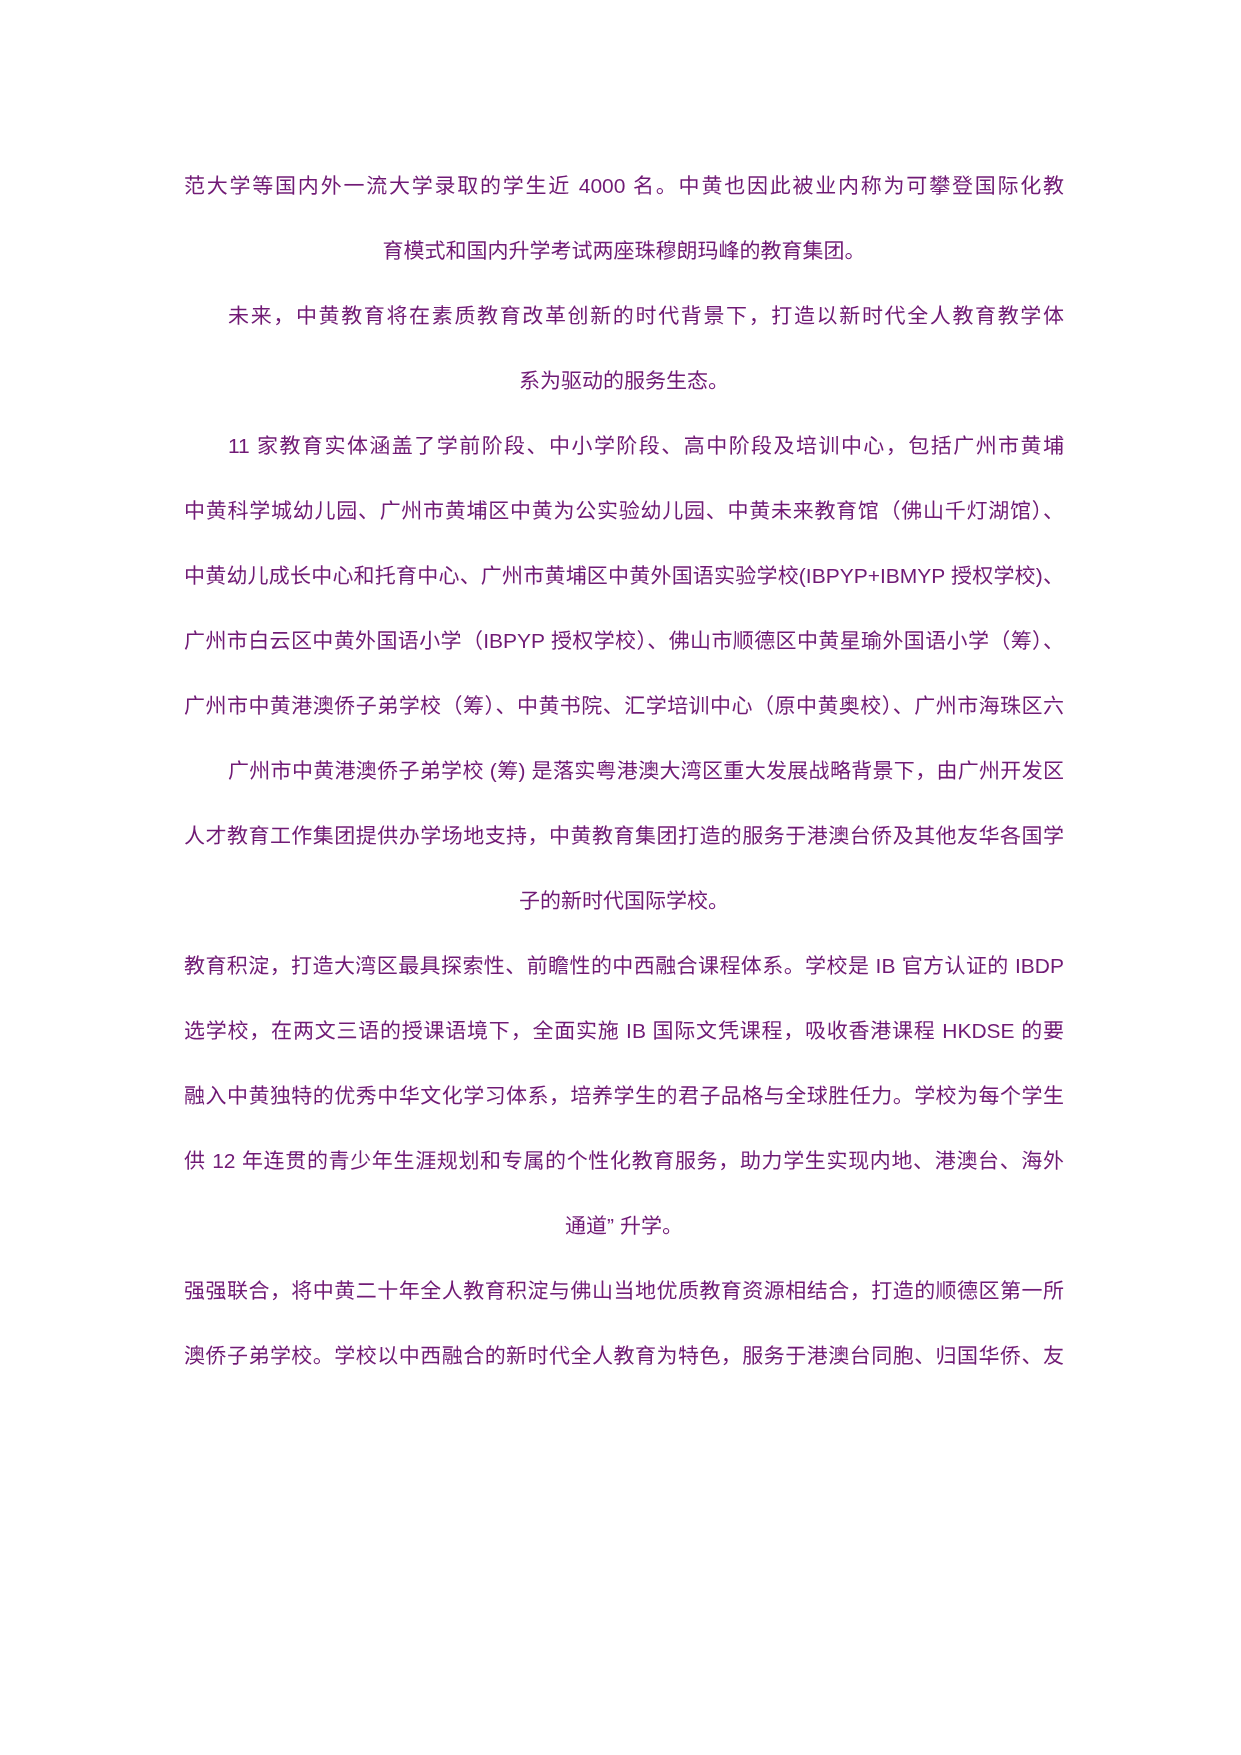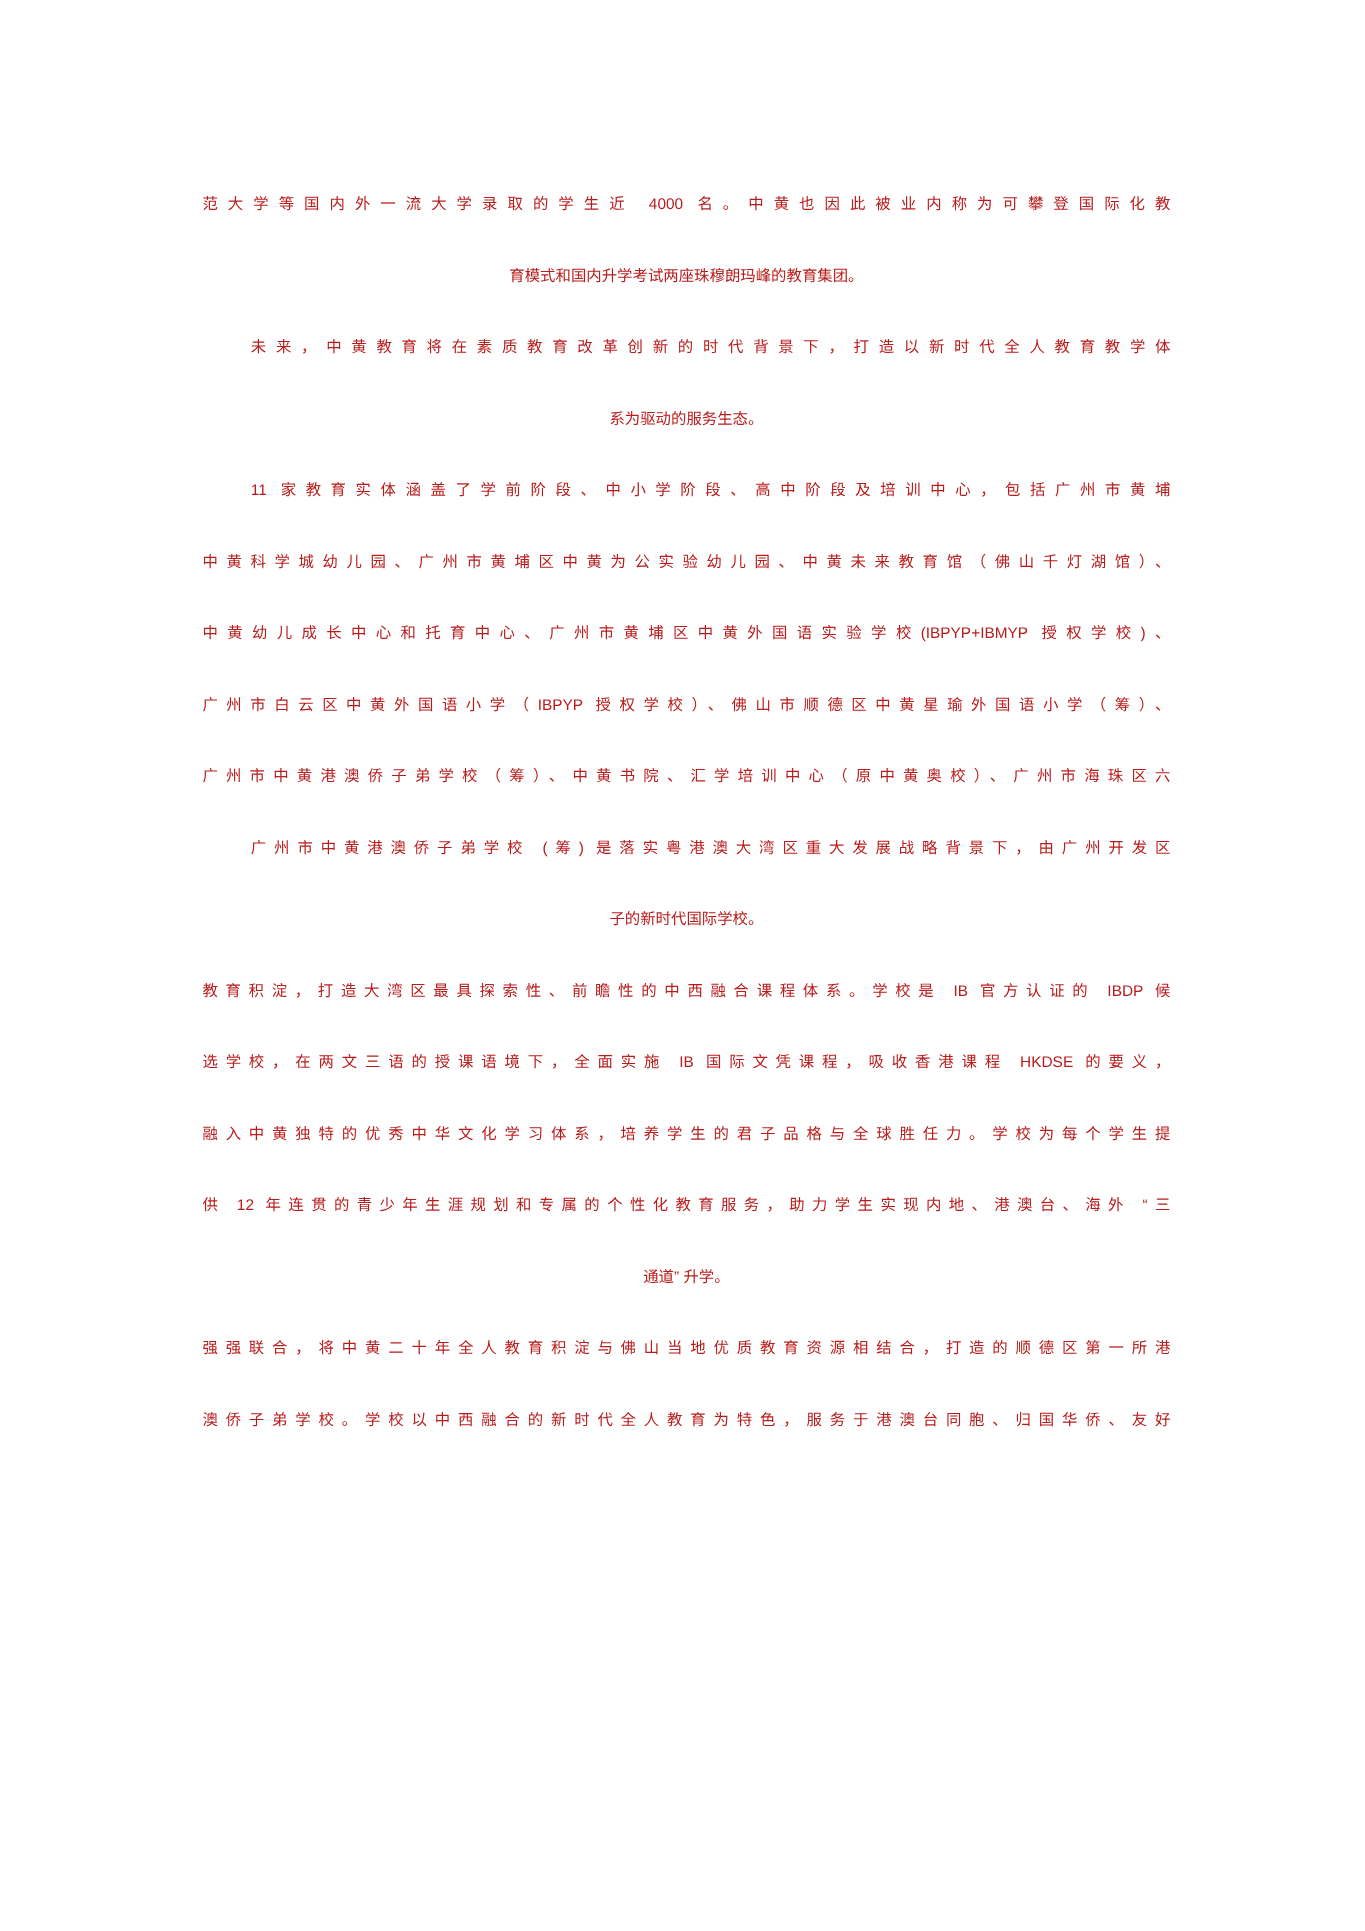--- a/index.html
+++ b/index.html
@@ -9,22 +9,22 @@
     background: #ffffff;
     font-family: "Liberation Sans", "DejaVu Sans", sans-serif;
     position: relative;
     overflow: hidden;
   }
   .text-block {
     position: absolute;
     left: 184px;
     top: 153px;
     width: 880px;
-    color: #b91c1c;
-    font-size: 14px;
+    color: #701a75;
+    font-size: 21px;
   }
   .para { margin: 0; padding: 0; }
   .line {
     height: 65px;
     line-height: 65px;
     white-space: normal;
     overflow: hidden;
     text-align: center;
   }
   
@@ -54,20 +54,21 @@
   <div class="para">
     <div class="line j ind"><span>11 家教育实体涵盖了学前阶段、中小学阶段、高中阶段及培训中心，包括广州市黄埔</span></div>
     <div class="line j"><span>中黄科学城幼儿园、广州市黄埔区中黄为公实验幼儿园、中黄未来教育馆（佛山千灯湖馆）、</span></div>
     <div class="line j"><span>中黄幼儿成长中心和托育中心、广州市黄埔区中黄外国语实验学校(IBPYP+IBMYP 授权学校)、</span></div>
     <div class="line j"><span>广州市白云区中黄外国语小学（IBPYP 授权学校）、佛山市顺德区中黄星瑜外国语小学（筹）、</span></div>
     <div class="line j"><span>广州市中黄港澳侨子弟学校（筹）、中黄书院、汇学培训中心（原中黄奥校）、广州市海珠区六</span></div>
   </div>
 
   <div class="para">
     <div class="line j ind"><span class="b">广州市中黄港澳侨子弟学校 (筹)</span><span> 是落实粤港澳大湾区重大发展战略背景下，由广州开发区</span></div>
+    <div class="line j"><span>人才教育工作集团提供办学场地支持，中黄教育集团打造的服务于港澳台侨及其他友华各国学</span></div>
     <div class="line"><span>子的新时代国际学校。</span></div>
   </div>
 
   <div class="para">
     <div class="line j"><span>教育积淀，打造大湾区最具探索性、前瞻性的中西融合课程体系。学校是 IB 官方认证的 IBDP 候</span></div>
     <div class="line j"><span>选学校，在两文三语的授课语境下，全面实施 IB 国际文凭课程，吸收香港课程 HKDSE 的要义，</span></div>
     <div class="line j"><span>融入中黄独特的优秀中华文化学习体系，培养学生的君子品格与全球胜任力。学校为每个学生提</span></div>
     <div class="line j"><span>供 12 年连贯的青少年生涯规划和专属的个性化教育服务，助力学生实现内地、港澳台、海外 “三</span></div>
     <div class="line"><span>通道” 升学。</span></div>
   </div>

